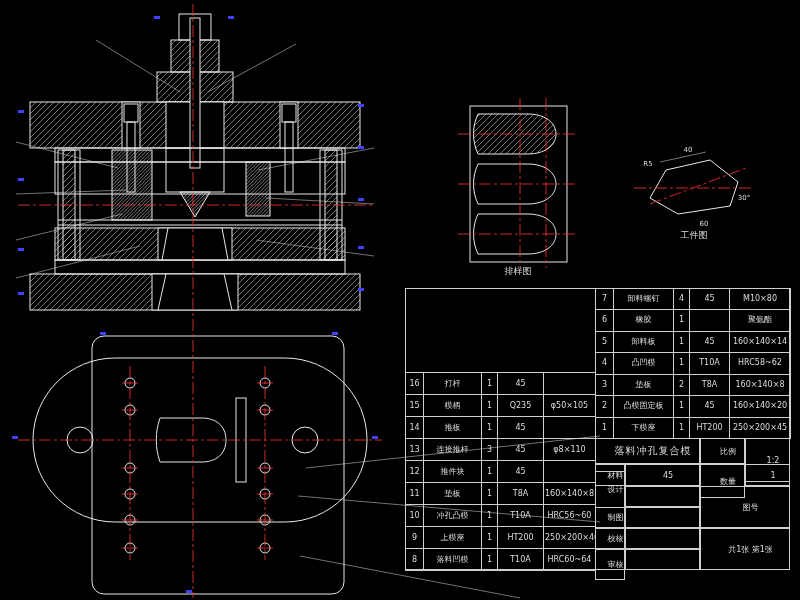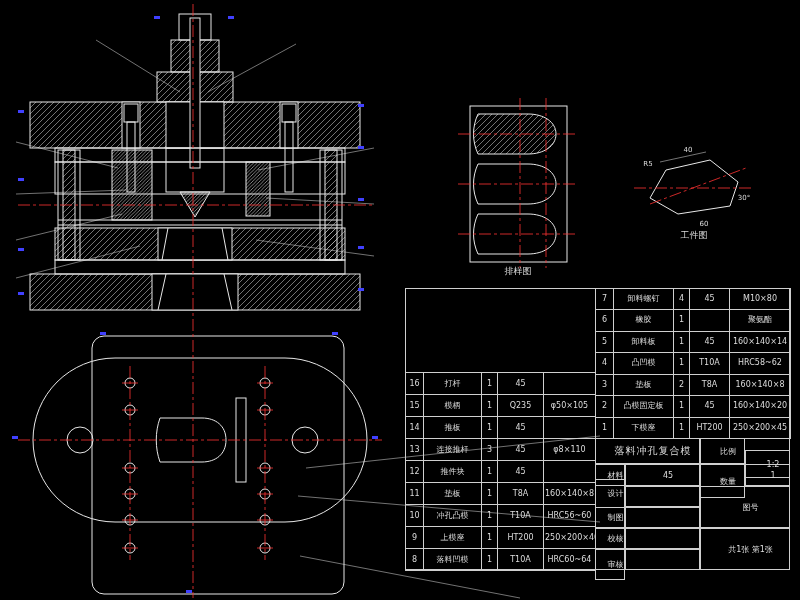--- a/index.html
+++ b/index.html
@@ -337,28 +337,28 @@
       <span class="c1">下模座</span>
       <span class="c2">1</span>
       <span class="c3">HT200</span>
       <span class="c4">250×200×45</span>
     </div>
   </div>
 
 <div id="titleblock" class="overlay">
   <div class="cell big" style="left:0;top:0;width:105px;height:26px">落料冲孔复合模</div>
   <div class="cell" style="left:105px;top:0;width:45px;height:26px">比例</div>
-  <div class="cell" style="left:150px;top:12px;width:45px;height:28px">1:2</div>
+  <div class="cell" style="left:150px;top:0;width:45px;height:44px">1:2</div>
 
   <div class="cell" style="left:0;top:26px;width:30px;height:22px">材料</div>
   <div class="cell" style="left:30px;top:26px;width:75px;height:22px">45</div>
   <div class="cell" style="left:105px;top:26px;width:45px;height:34px">数量</div>
   <div class="cell" style="left:150px;top:26px;width:45px;height:22px">1</div>
 
-  <div class="cell" style="left:0;top:41px;width:30px;height:29px">设计</div>
+  <div class="cell" style="left:0;top:33px;width:30px;height:37px">设计</div>
   <div class="cell" style="left:30px;top:48px;width:75px;height:21px"></div>
   <div class="cell" style="left:0;top:69px;width:30px;height:21px">制图</div>
   <div class="cell" style="left:30px;top:69px;width:75px;height:21px"></div>
   <div class="cell" style="left:0;top:90px;width:30px;height:21px">校核</div>
   <div class="cell" style="left:30px;top:90px;width:75px;height:21px"></div>
   <div class="cell" style="left:0;top:111px;width:30px;height:31px">审核</div>
   <div class="cell" style="left:30px;top:111px;width:75px;height:21px"></div>
 
   <div class="cell" style="left:105px;top:48px;width:90px;height:42px">图号</div>
   <div class="cell" style="left:105px;top:90px;width:90px;height:42px">共1张 第1张</div>

